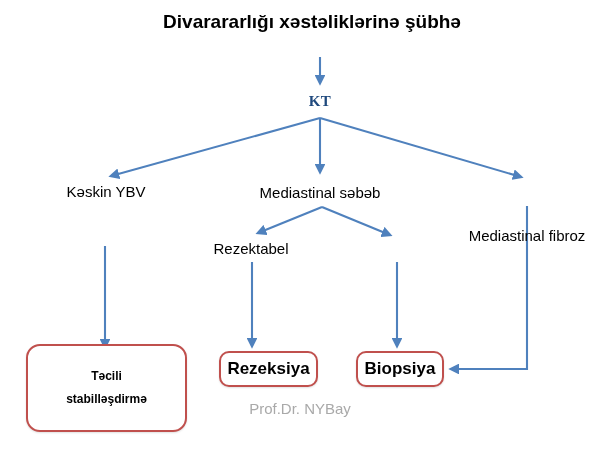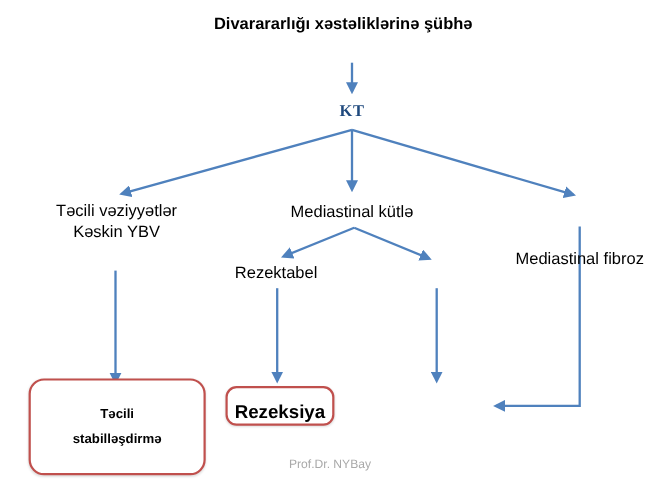--- a/index.html
+++ b/index.html
@@ -32,21 +32,21 @@
   .arrowhead{fill:var(--arrow);}
   .label{
     position:absolute;
     transform:translateX(-50%);
     text-align:center;
     color:var(--text);
     font-size:15px;
     line-height:19px;
     white-space:nowrap;
   }
-  .title{font-weight:bold;font-size:15px;}
+  .title{font-weight:bold;font-size:19px;}
   .kt{font-weight:bold;color:var(--kt);letter-spacing:0.5px;font-family:Liberation Serif, serif;}
   .outcome{
     position:absolute;
     box-sizing:border-box;
     border:2.2px solid var(--boxborder);
     border-radius:10px;
     background:#ffffff;
     color:var(--text);
     font-weight:bold;
     text-align:center;
@@ -54,33 +54,32 @@
     align-items:center;
     justify-content:center;
     box-shadow:0 1px 2px rgba(0,0,0,0.12);
   }
   .outcome.big{
     left:26px;top:344px;width:161px;height:88px;
     border-radius:14px;
     font-size:12px;line-height:23px;
   }
   .outcome.mid{
-    left:205px;top:351px;width:99px;height:36px;
+    left:219px;top:351px;width:99px;height:36px;
     font-size:17px;
-    align-items:flex-end;
   }
   .outcome.right{
     left:356px;top:351px;width:88px;height:36px;
     font-size:17px;
   }
   .footer{
     position:absolute;
-    left:300px;top:416px;
+    left:300px;top:400px;
     transform:translateX(-50%);
-    font-size:11px;
+    font-size:15px;
     color:var(--footer);
   }
 </style>
 </head>
 <body>
 
 <div class="canvas">
 
   <svg class="svglayer" viewBox="0 0 600 450">
     <defs>
@@ -109,38 +108,40 @@
 
     <polyline class="arrow" points="527,206 527,369 451,369" marker-end="url(#ah)"></polyline>
   </svg>
 
   <div class="label title" style="left:312px;top:12px;">Divarararlığı xəstəliklərinə şübhə</div>
 
 
   <div class="label kt" style="left:320px;top:92px;">KT</div>
 
   <div class="label" style="left:106px;top:182px;">
-    <div>Təcili vəziyyətlər</div>
     <div>Kəskin YBV</div>
   </div>
 
-  <div class="label" style="left:320px;top:183px;">Mediastinal kütlə</div>
+  <div class="label" style="left:320px;top:183px;">Mediastinal səbəb</div>
 
   <div class="label" style="left:527px;top:183px;margin-top:43px;">Mediastinal fibroz</div>
 
   <div class="label" style="left:251px;top:239px;">Rezektabel</div>
 
 
   <div class="outcome big">
     <div>
       <div>Təcili</div>
       <div>stabilləşdirmə</div>
     </div>
   </div>
 
   <div class="outcome mid">
     <span>Rezeksiya</span>
   </div>
 
+  <div class="outcome right">
+    <span>Biopsiya</span>
+  </div>
 
   <div class="footer">Prof.Dr. NYBay</div>
 
 </div>
 
 </body></html>

